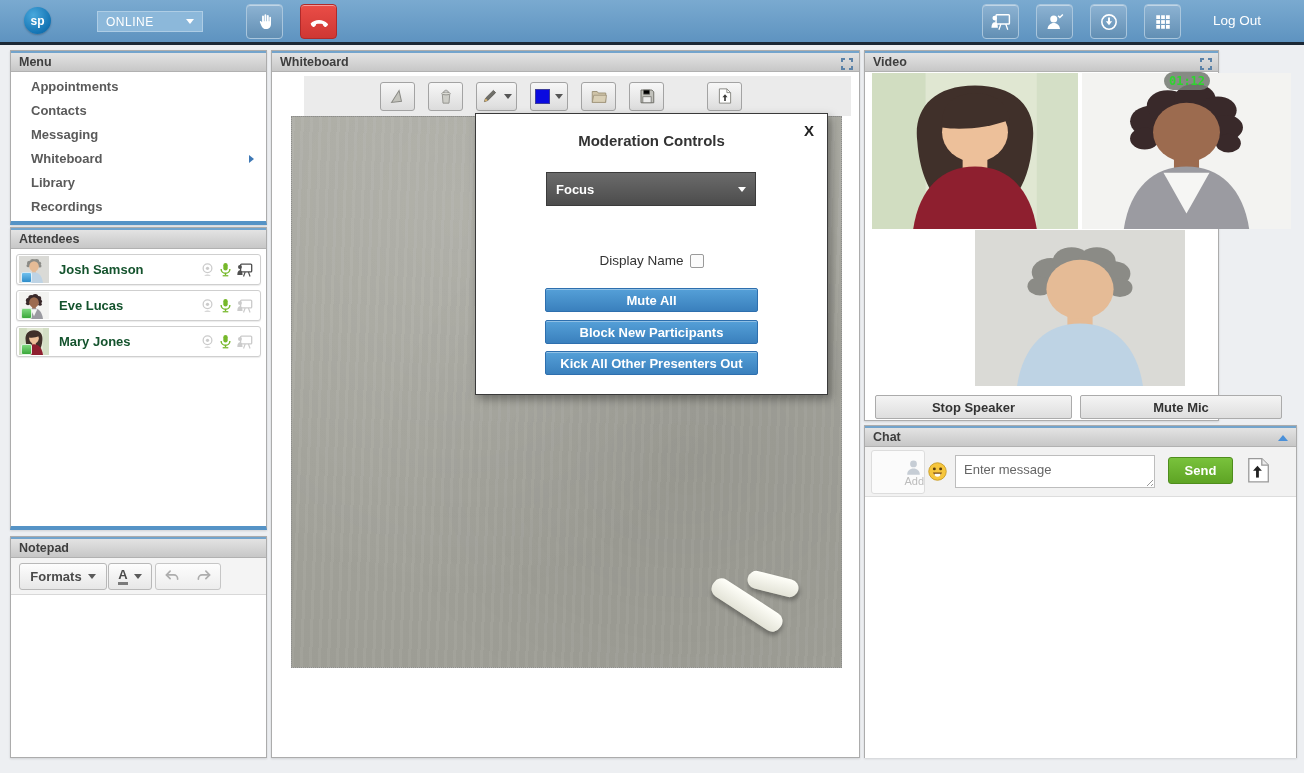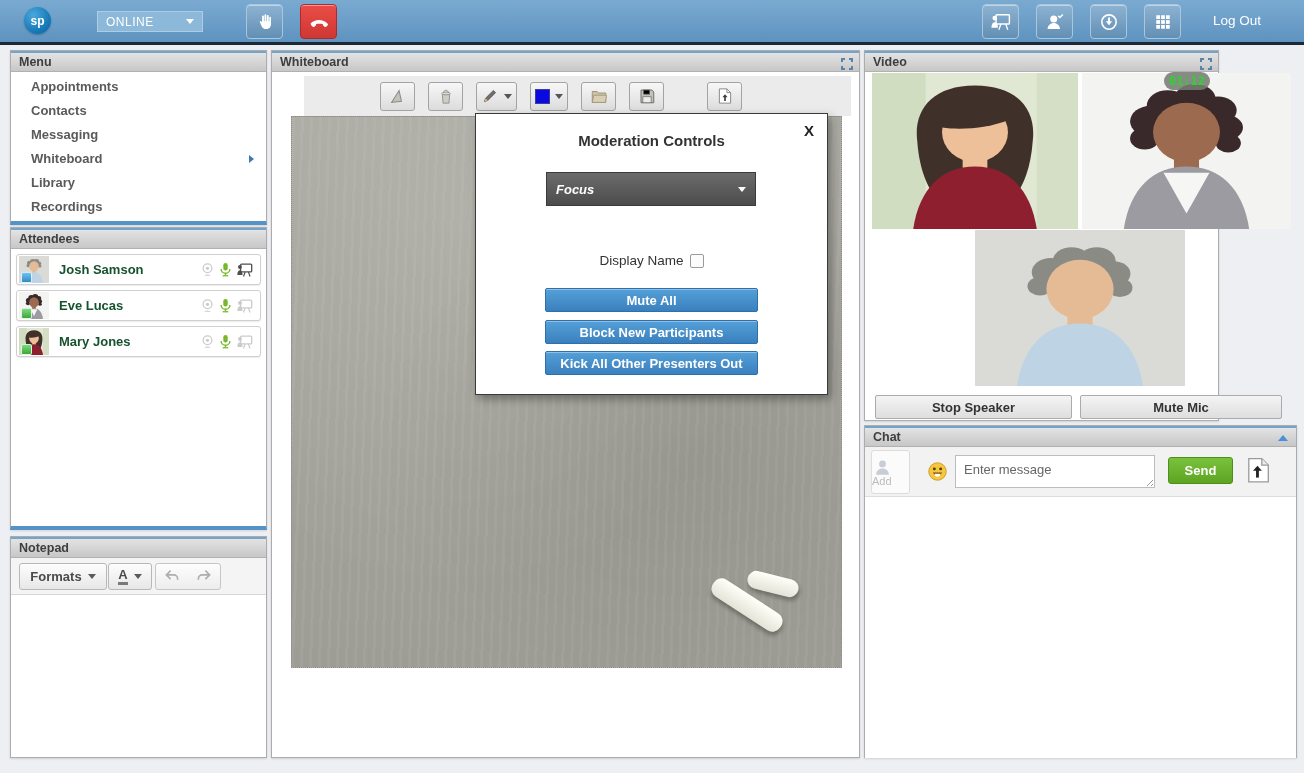--- a/index.html
+++ b/index.html
@@ -88,21 +88,21 @@
   .chalk.big { left:415px; top:478px; width:80px; height:20px; transform:rotate(33deg); }
   .chalk.small { left:455px; top:458px; width:52px; height:18px; transform:rotate(14deg); }
 
   
   #dialog { position:absolute; left:475px; top:113px; width:353px; height:282px; background:#fff;
     border:1px solid #3a3a3a; box-shadow:3px 4px 9px rgba(0,0,0,.35); z-index:20; }
   .dlg-title { text-align:center; font-weight:bold; font-size:15px; color:#333; margin-top:18px; }
   .dlg-close { position:absolute; right:13px; top:8px; font-weight:bold; font-size:15px; color:#222; cursor:pointer; }
   .dlg-select { position:absolute; left:70px; top:58px; width:210px; height:25px;
     background:linear-gradient(#6b6b6b,#4c4c4c); border:1px solid #3b3b3b; color:#fff; font-weight:bold; font-size:13px;
-    display:flex; align-items:center; padding:16px 9px; cursor:pointer;font-style:italic; }
+    display:flex; align-items:center; padding:16px 9px; cursor:pointer; }
   .dlg-select .lbl { flex:1; }
   .dlg-chkrow { position:absolute; width:100%; display:flex; align-items:center; justify-content:center; font-size:13.5px; color:#333; }
   .dlg-chkrow.r1 { top:106px; }
   .dlg-chkrow.r2 { top:139px; }
   .chk { width:14px; height:14px; border:1px solid #9a9a9a; background:#fbfbfb; border-radius:2px;
     display:inline-flex; align-items:center; justify-content:center; font-size:12px; line-height:12px; color:#222;
     font-family:"DejaVu Sans", sans-serif; cursor:pointer; }
   .chk.gap { margin-left:6px; }
   .dlg-btn { position:absolute; left:69px; width:213px; height:24px; background:linear-gradient(#55a0d8,#3a80bd);
     border:1px solid #2e6fae; border-radius:2px; box-shadow:inset 0 1px 0 rgba(255,255,255,.35);
@@ -120,22 +120,22 @@
     font-size:12px; display:flex; align-items:center; justify-content:center; z-index:5; }
   .vid-btn { position:absolute; top:344px; height:24px; background:linear-gradient(#f4f4f4,#dedede);
     border:1px solid #ababab; border-radius:2px; font-weight:bold; font-size:13px; color:#333;
     display:flex; align-items:center; justify-content:center; cursor:pointer; }
   .vb1 { left:10px; width:197px; } .vb2 { left:215px; width:202px; }
 
   
   #panel-chat { left:864px; top:425px; width:433px; height:333px; }
   .chat-collapse { position:absolute; right:8px; top:7px; color:#4a90d9; cursor:pointer; }
   .chat-inputrow { position:relative; height:50px; background:#f2f2f2; border-bottom:1px solid #dddddd; }
-  .chat-add { position:absolute; left:6px; top:3px; width:39px; height:44px; background:#fbfbfb; border:1px solid #ddd;
-    border-radius:3px; display:flex; flex-direction:column; align-items:flex-start; justify-content:center; cursor:pointer; }
+  .chat-add { position:absolute; left:6px; top:3px; width:54px; height:44px; background:#fbfbfb; border:1px solid #ddd;
+    border-radius:3px; display:flex; flex-direction:column; align-items:flex-end; justify-content:center; cursor:pointer; }
   .chat-add .addlbl { font-size:11px; color:#bcbcbc; margin-top:-2px; }
   .chat-smiley { position:absolute; left:62px; top:14px; cursor:pointer; display:flex; }
   .chat-textarea { position:absolute; left:90px; top:8px; width:200px; height:33px; border:1px solid #bdbdbd;
     font-family:"Liberation Sans", sans-serif; font-size:13px; color:#444; padding:6px 8px; resize:none; outline:none; }
   .chat-textarea::placeholder { color:#666; }
   .resize-grip { position:absolute; left:279px; top:30px; width:9px; height:9px; pointer-events:none;
     background:repeating-linear-gradient(135deg, transparent 0 2px, #9a9a9a 2px 3px);
     clip-path:polygon(100% 0, 100% 100%, 0 100%); }
   .chat-send { position:absolute; left:303px; top:10px; width:65px; height:27px; background:linear-gradient(#79c23c,#5ea424);
     border:1px solid #4f8d1d; border-radius:3px; color:#fff; font-weight:bold; font-size:13px;

